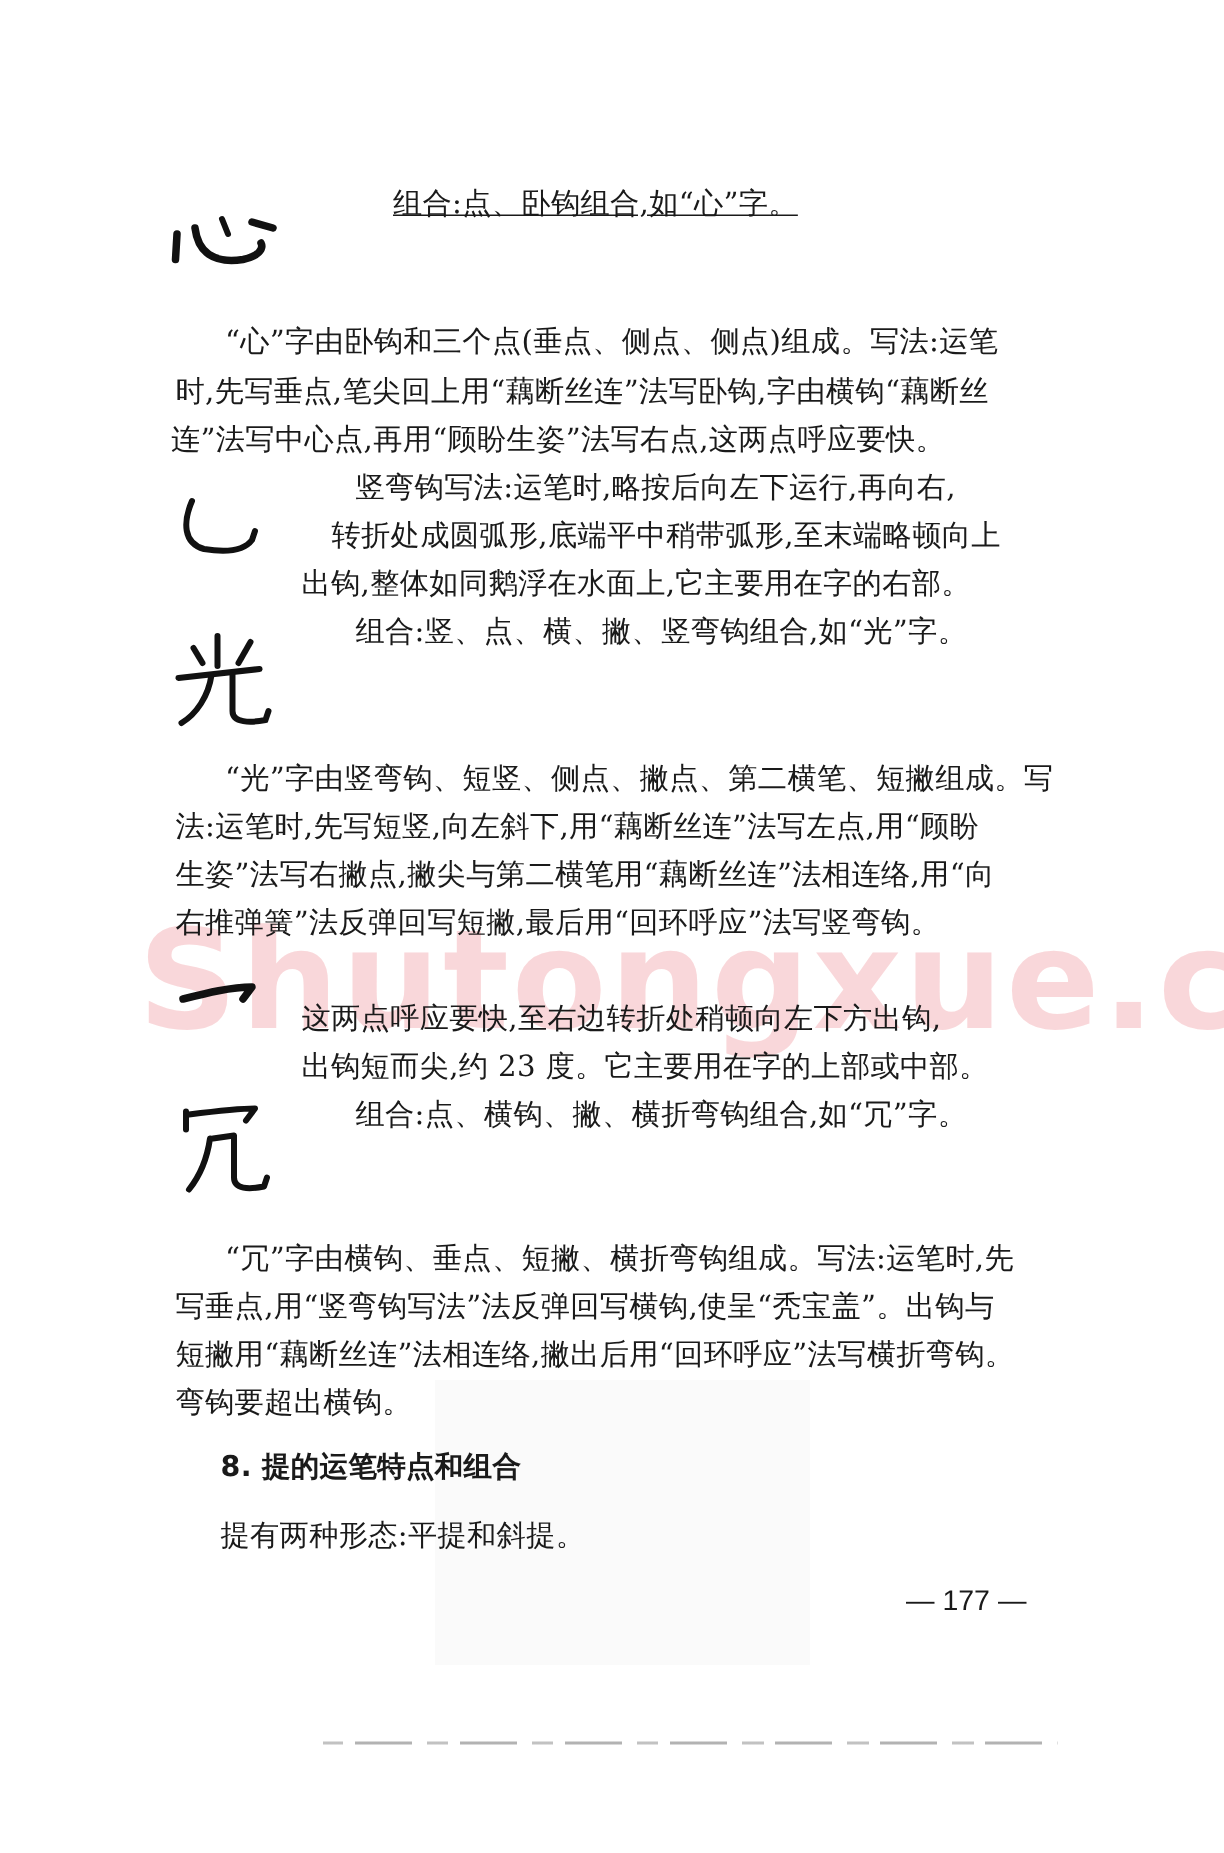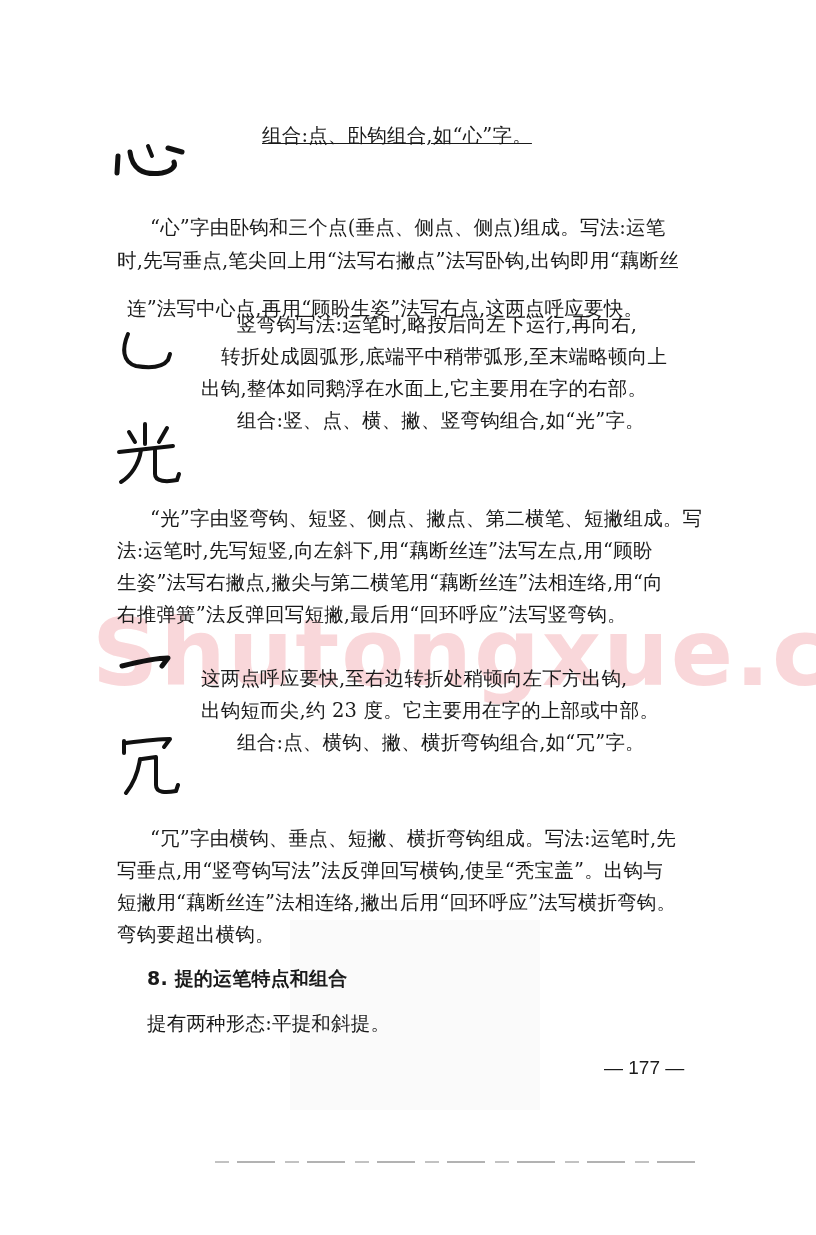--- a/index.html
+++ b/index.html
@@ -82,22 +82,22 @@
       <path d="M6 6 L6 18" stroke="#111" stroke-width="4" stroke-linecap="round" fill="none"></path>
       <path d="M8 8 C24 6 40 4 52 4 L46 12" stroke="#111" stroke-width="4" stroke-linecap="round" stroke-linejoin="round" fill="none"></path>
       <path d="M22 24 C20 38 16 48 8 58" stroke="#111" stroke-width="4" stroke-linecap="round" fill="none"></path>
       <path d="M24 24 L38 22 L38 50 C38 58 48 58 58 56 L60 50" stroke="#111" stroke-width="4" stroke-linecap="round" stroke-linejoin="round" fill="none"></path>
     </svg>
   </div>
 
   <div class="line" style="left:262px; top:124px;text-decoration:underline;">组合:点、卧钩组合,如“心”字。</div>
 
   <div class="line" style="left:150px; top:216px;">“心”字由卧钩和三个点(垂点、侧点、侧点)组成。写法:运笔</div>
-  <div class="line" style="left:117px; top:249px;">时,先写垂点,笔尖回上用“法写右撇点”法写卧钩,出钩即用“藕断丝</div>
-  <div class="line" style="left:127px; top:281px;margin-top:16px;">连”法写中心点,再用“顾盼生姿”法写右点,这两点呼应要快。</div>
+  <div class="line" style="left:117px; top:249px;">时,先写垂点,笔尖回上用“藕断丝连”法写卧钩,字由横钩“藕断丝</div>
+  <div class="line" style="left:114px; top:281px;">连”法写中心点,再用“顾盼生姿”法写右点,这两点呼应要快。</div>
 
   <div class="line" style="left:237px; top:313px;">竖弯钩写法:运笔时,略按后向左下运行,再向右,</div>
   <div class="line" style="left:201px; top:345px;margin-left:20px;">转折处成圆弧形,底端平中稍带弧形,至末端略顿向上</div>
   <div class="line" style="left:201px; top:377px;">出钩,整体如同鹅浮在水面上,它主要用在字的右部。</div>
   <div class="line" style="left:237px; top:409px;">组合:竖、点、横、撇、竖弯钩组合,如“光”字。</div>
 
   <div class="line" style="left:150px; top:507px;">“光”字由竖弯钩、短竖、侧点、撇点、第二横笔、短撇组成。写</div>
   <div class="line" style="left:117px; top:539px;">法:运笔时,先写短竖,向左斜下,用“藕断丝连”法写左点,用“顾盼</div>
   <div class="line" style="left:117px; top:571px;">生姿”法写右撇点,撇尖与第二横笔用“藕断丝连”法相连络,用“向</div>
   <div class="line" style="left:117px; top:603px;">右推弹簧”法反弹回写短撇,最后用“回环呼应”法写竖弯钩。</div>

